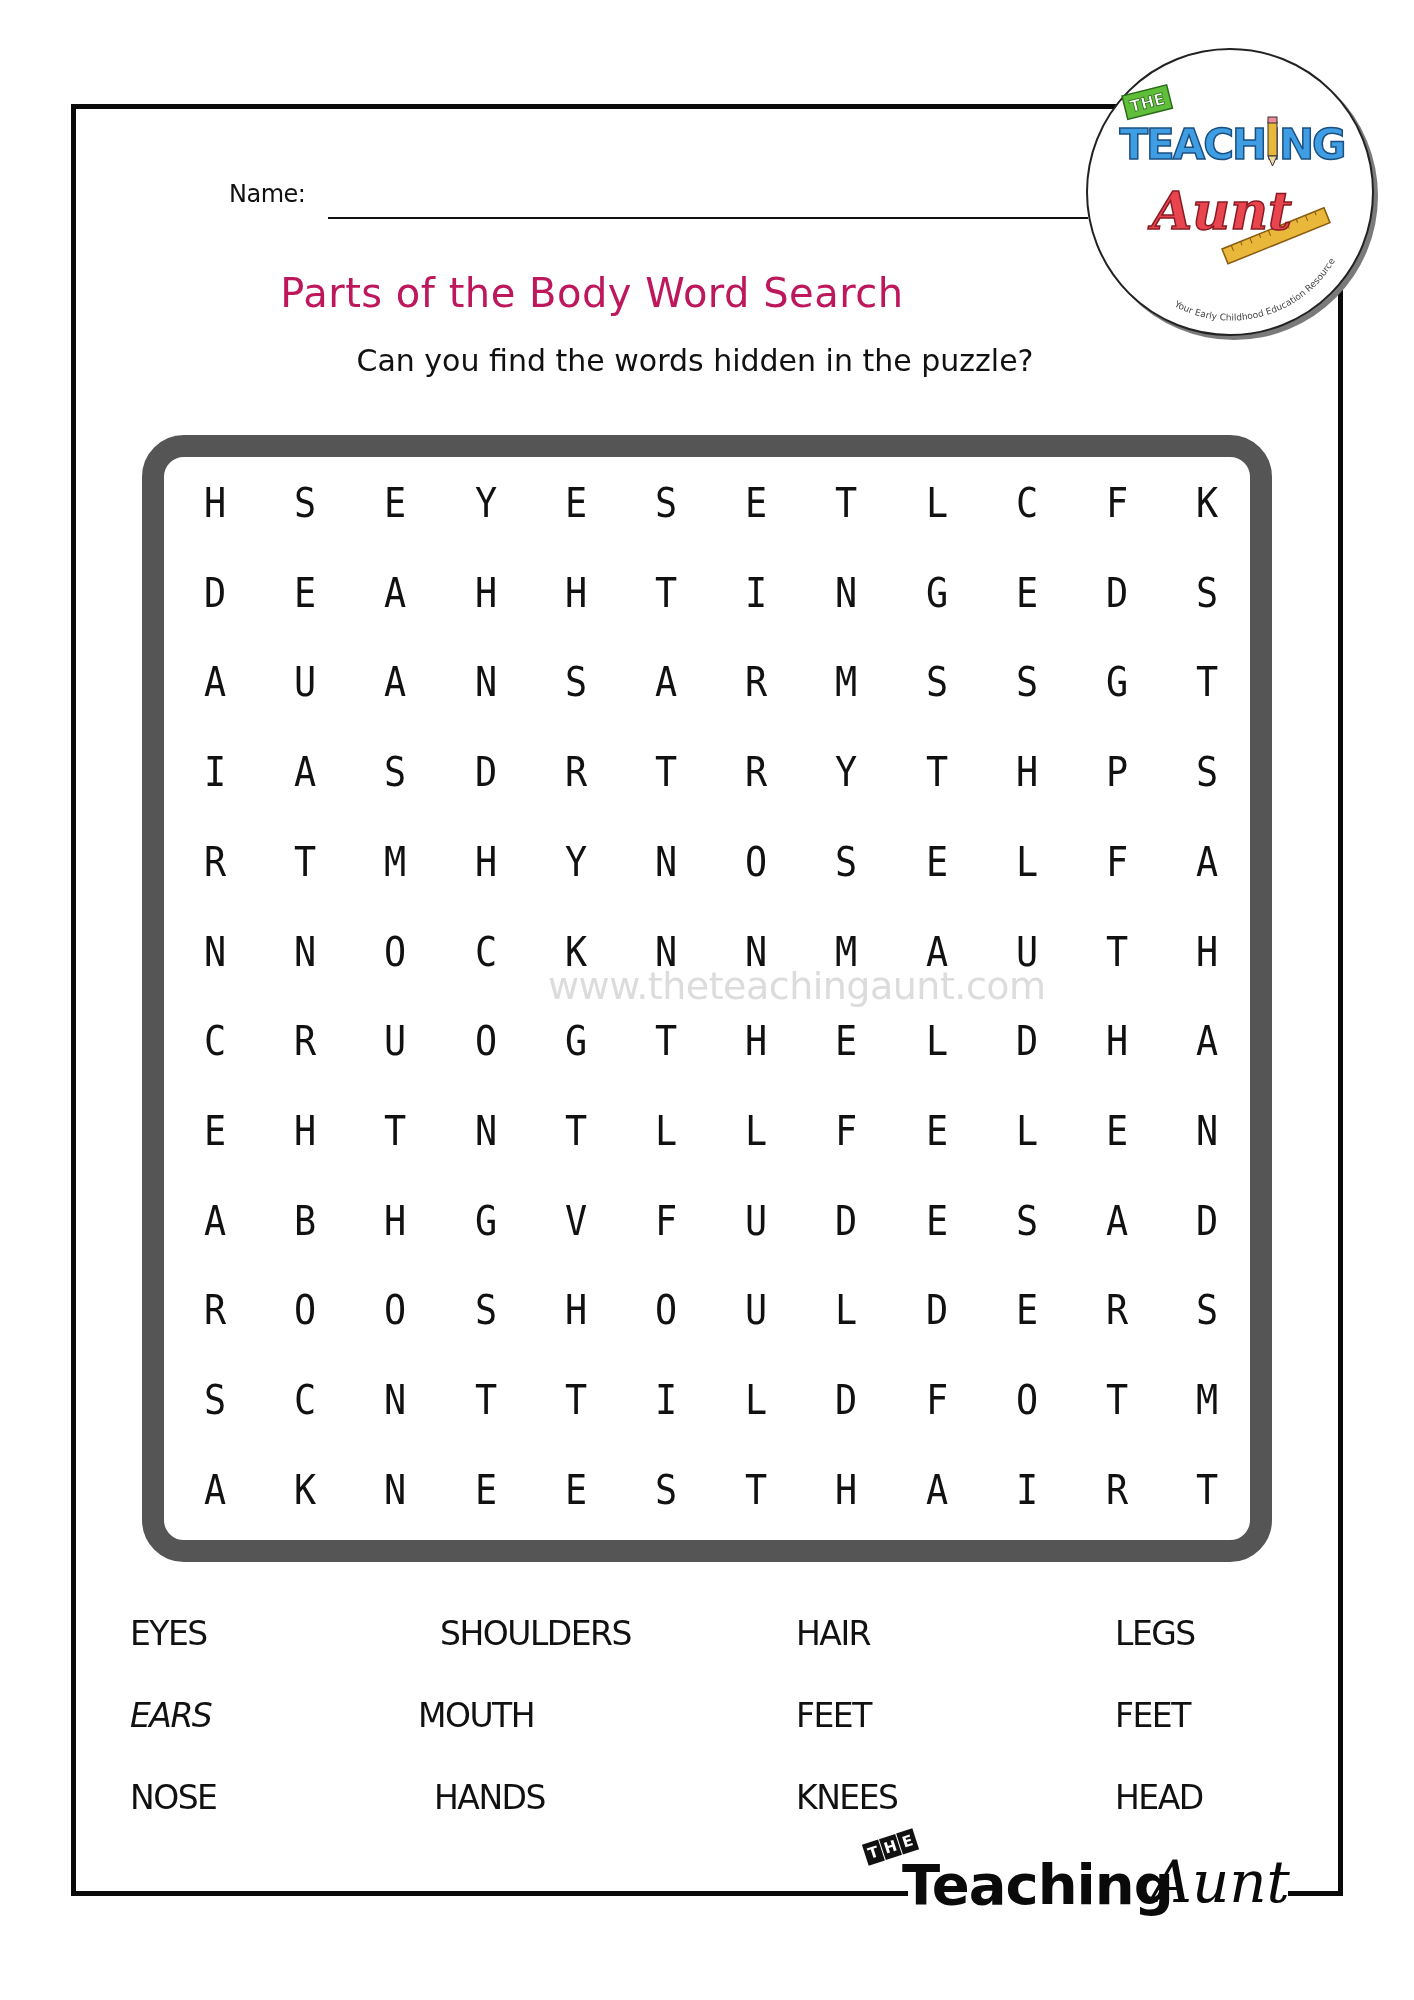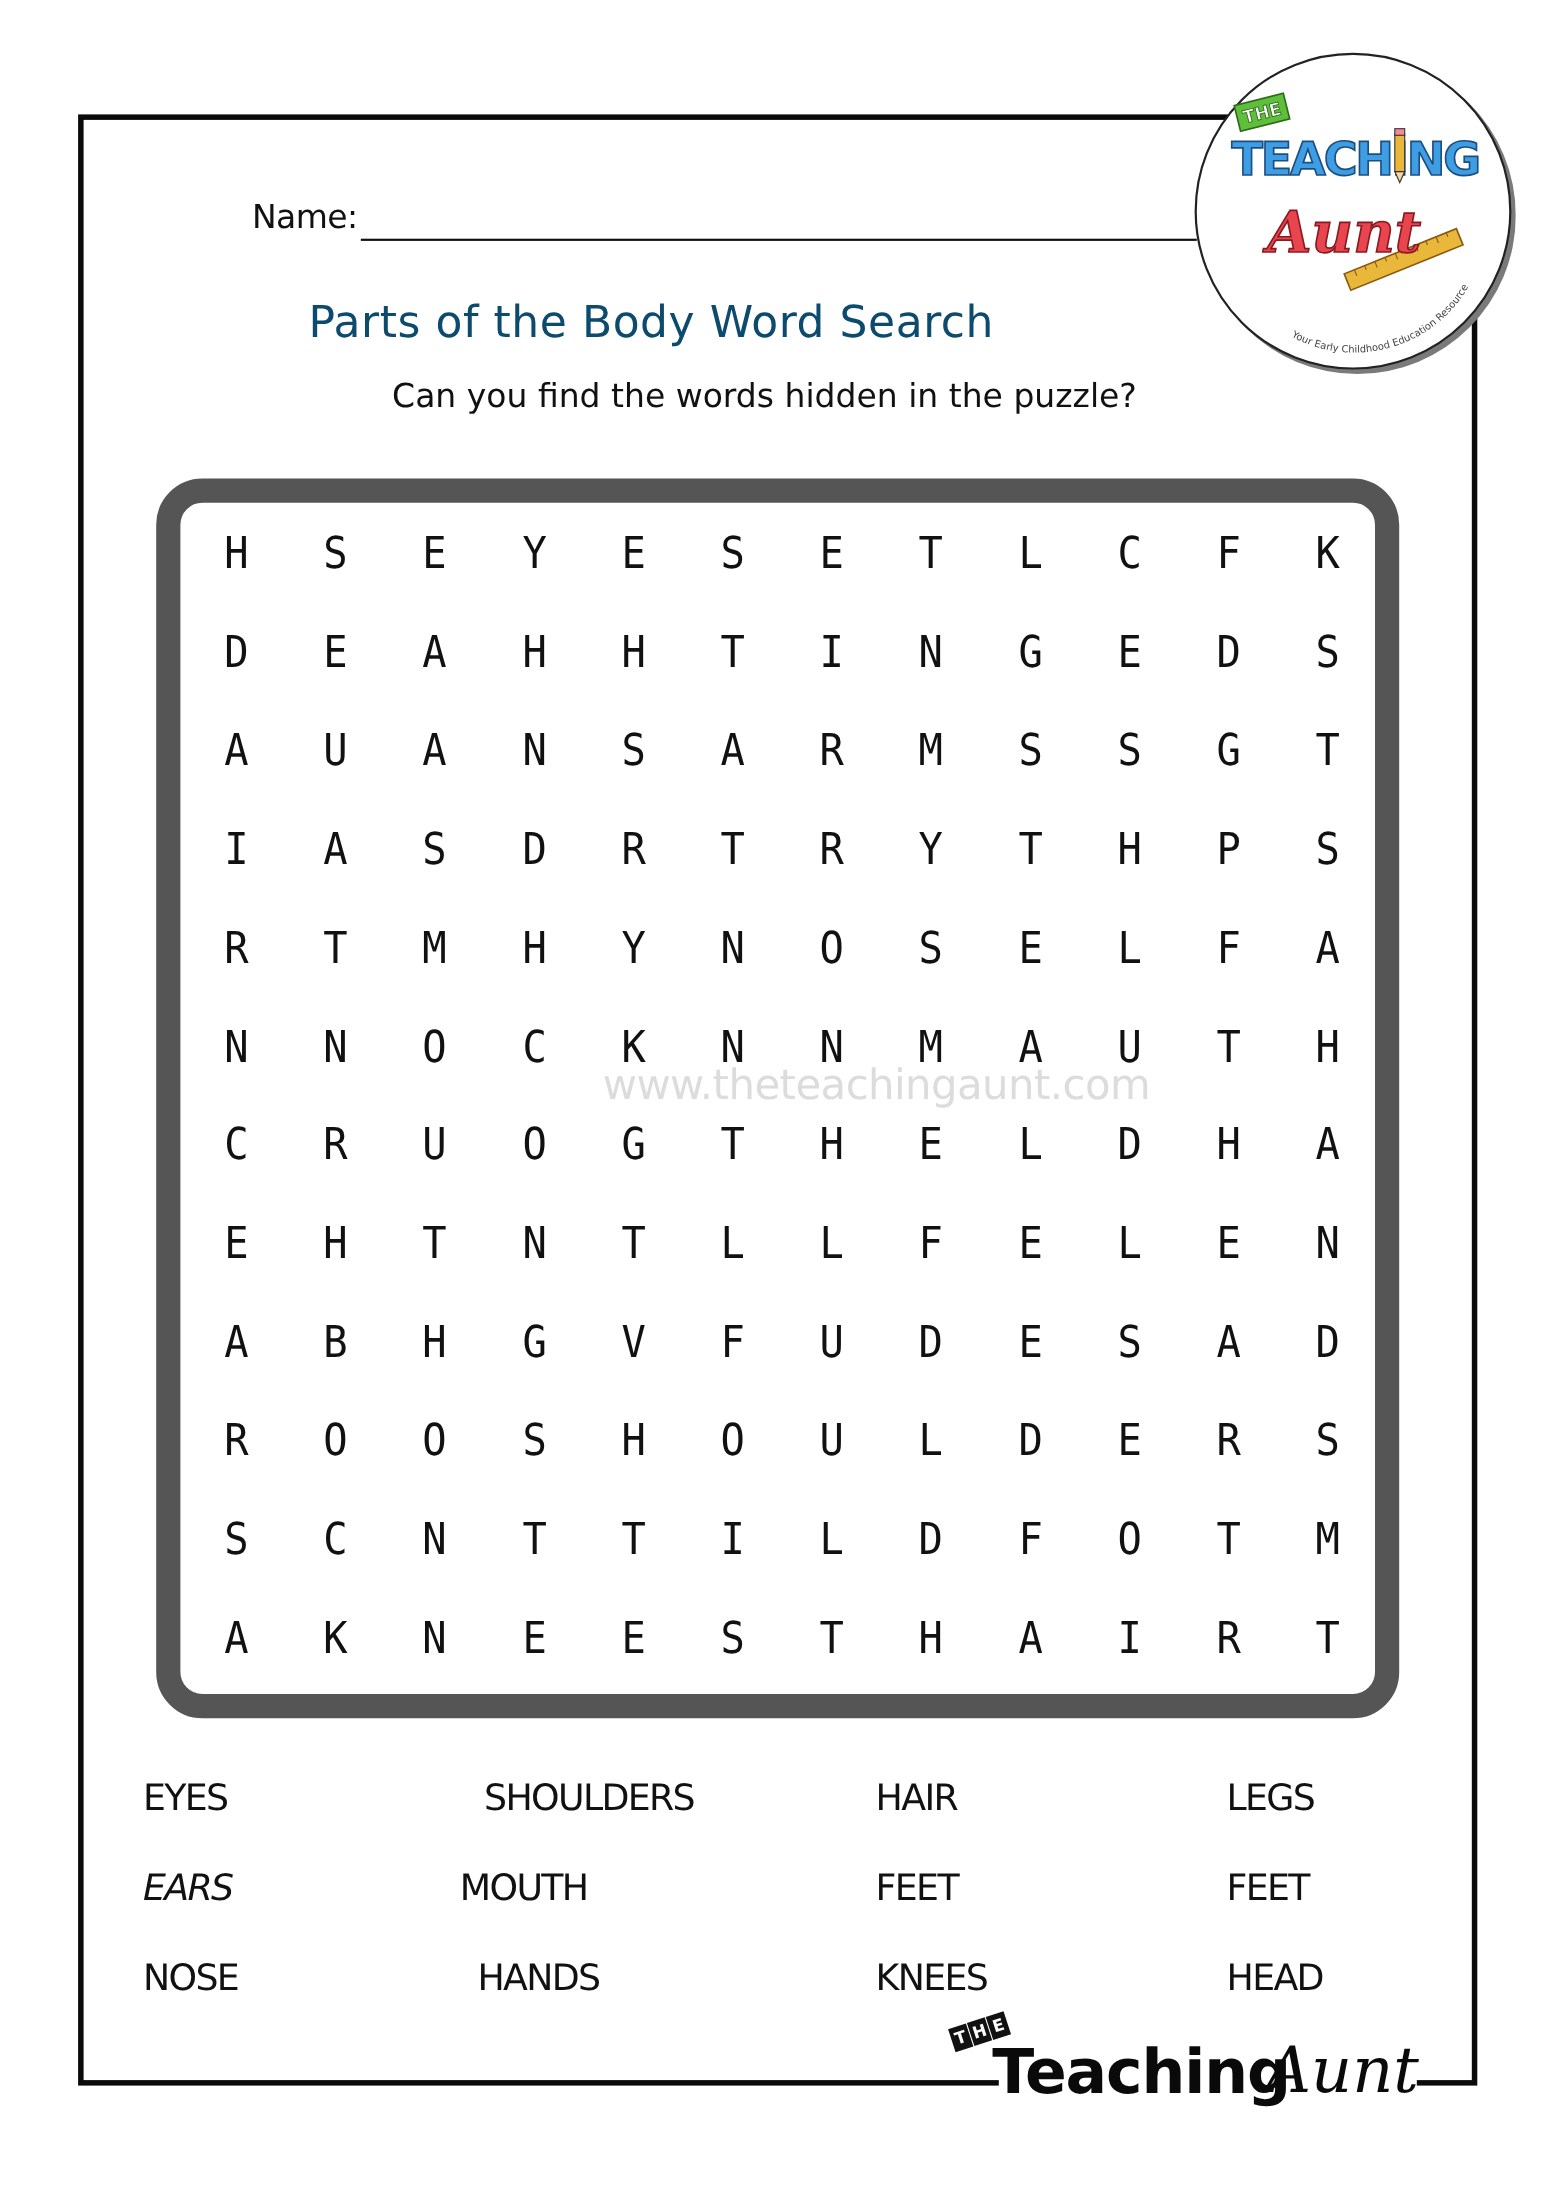--- a/index.html
+++ b/index.html
@@ -1,25 +1,25 @@
 <!DOCTYPE html>
 <html><head>
 <meta charset="utf-8">
 <style>
   html, body { margin:0; padding:0; background:#ffffff; }
   body { width:1414px; height:2000px; position:relative; overflow:hidden;
          font-family:"DejaVu Sans", sans-serif; color:#111; }
   .page-border { position:absolute; left:71px; top:104px; width:1272px; height:1792px;
                  box-sizing:border-box; border:5px solid #0a0a0a; }
-  .name-label { position:absolute; left:229px; top:180px; font-size:30px; color:#111;
+  .name-label { position:absolute; left:229px; top:180px; font-size:24px; color:#111;
                 font-family:"DejaVu Sans", sans-serif; letter-spacing:-0.5px; }
   .name-line { position:absolute; left:328px; top:217px; width:760px; height:0;
                border-top:2.5px solid #111; }
   .title { position:absolute; left:0; width:1198px; top:270px; text-align:center;
-           font-size:40px; color:#0c4a6e; font-family:"DejaVu Sans", sans-serif;
+           font-size:40px; color:#be185d; font-family:"DejaVu Sans", sans-serif;
            font-weight:normal; letter-spacing:0.5px; padding-right:14px; box-sizing:border-box; }
   .subtitle { position:absolute; left:0; width:1414px; top:343px; text-align:center;
               font-size:30px; color:#111; font-family:"DejaVu Sans", sans-serif; padding-right:24px; box-sizing:border-box;}
   .grid-frame { position:absolute; left:142px; top:435px; width:1130px; height:1127px;
                 box-sizing:border-box; border:22px solid #555555; border-radius:42px;
                 background:#fff; }
   .grid { position:absolute; left:170px; top:458px; width:1080px; }
   .grid-row { position:absolute; left:0; height:40px; width:1080px; }
   .cell { position:absolute; width:60px; margin-left:-30px; text-align:center;
           font-family:"DejaVu Sans Mono", monospace; font-size:40px; line-height:40px;

